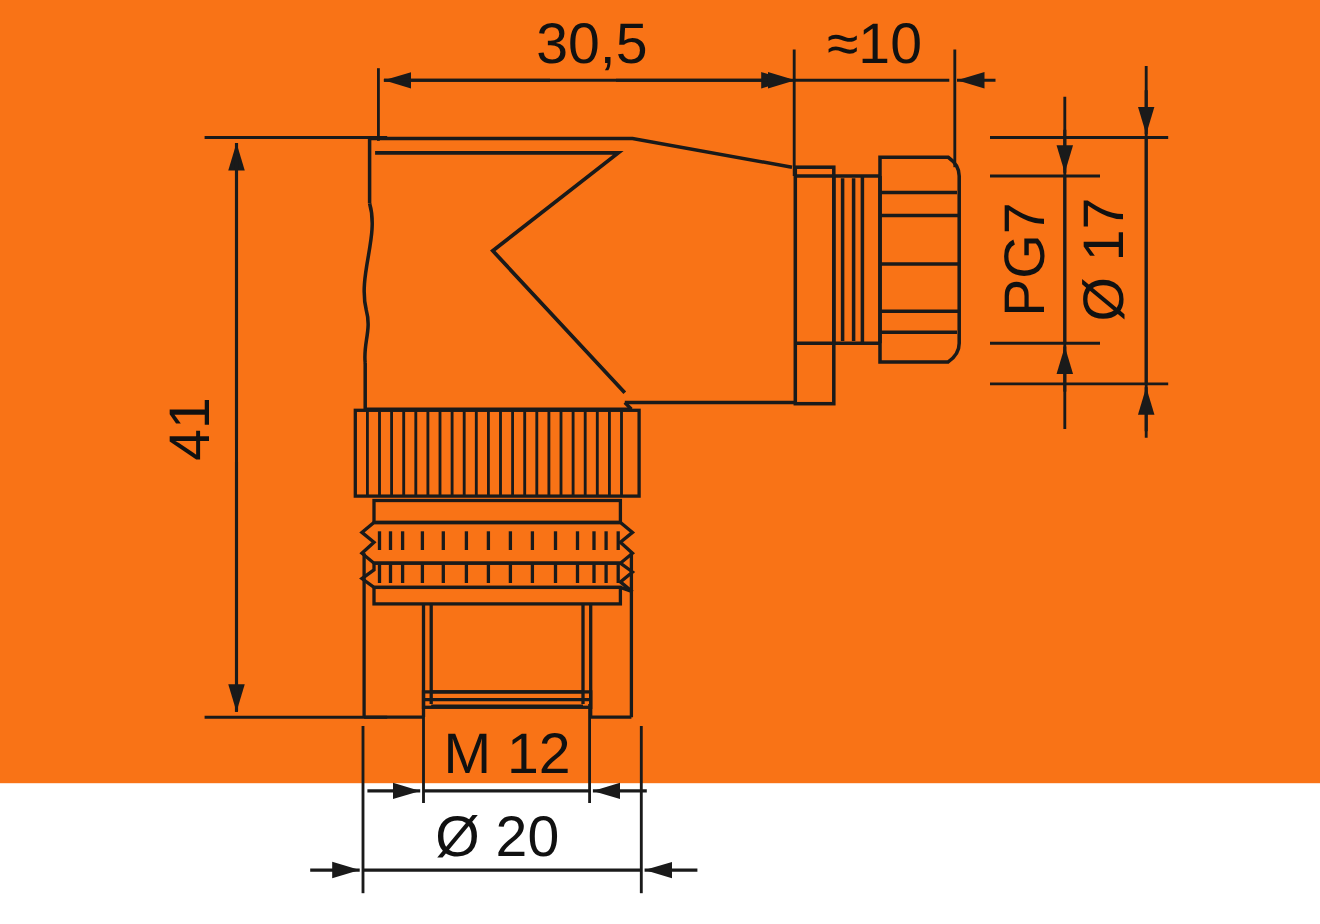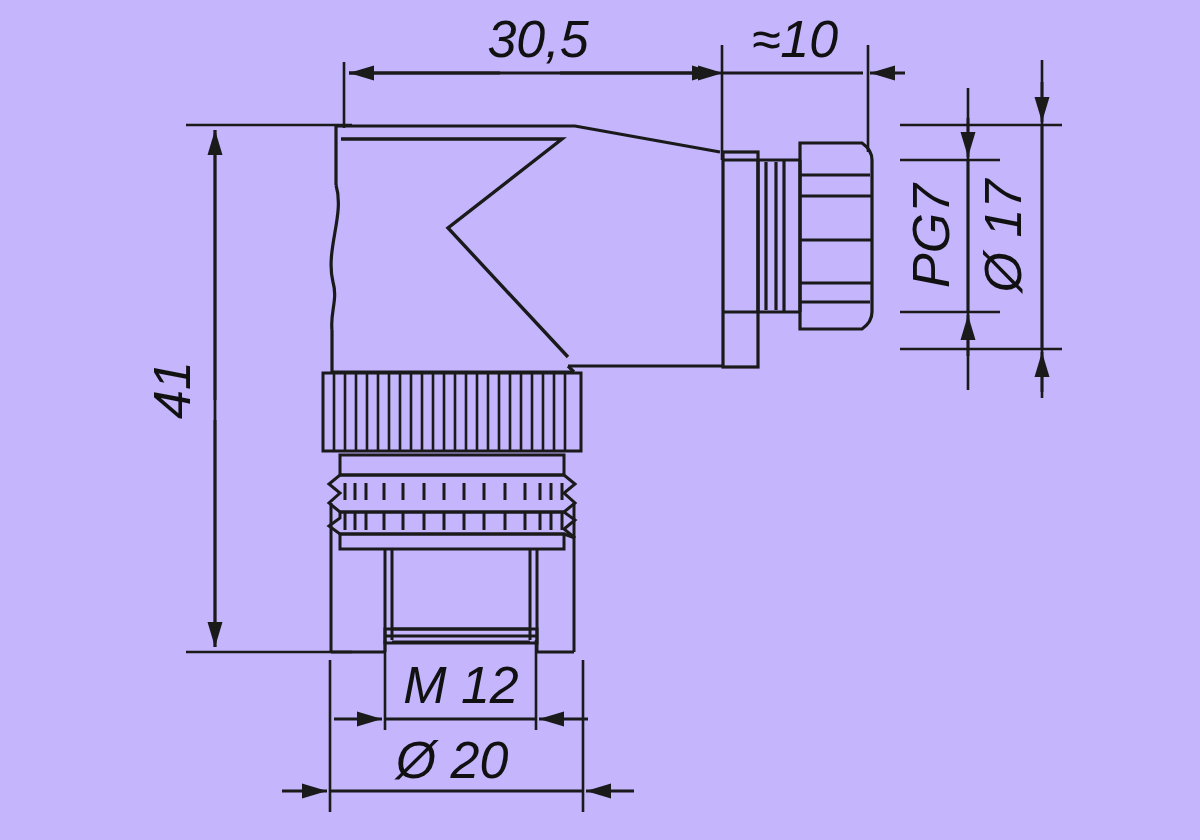--- a/index.html
+++ b/index.html
@@ -1,18 +1,18 @@
 <!DOCTYPE html>
 <html><head>
 <meta charset="utf-8">
 <style>
   html,body{margin:0;padding:0;background:#ffffff;}
   body{width:1200px;height:840px;overflow:hidden;
        font-family:"Liberation Sans","DejaVu Sans",sans-serif;}
-  #stage{position:relative;width:1200px;height:840px;background:#c4b5fd;font-style:italic;}
+  #stage{position:relative;width:1200px;height:712px;background:#f97316;}
   svg{display:block;}
   .dimtext{font-family:"Liberation Sans","DejaVu Sans",sans-serif;
            font-size:52px;fill:#111111;letter-spacing:0px;}
 </style>
 </head>
 <body>
 
 <div id="stage">
 <svg width="1200" height="840" viewBox="0 0 1200 840">
 

